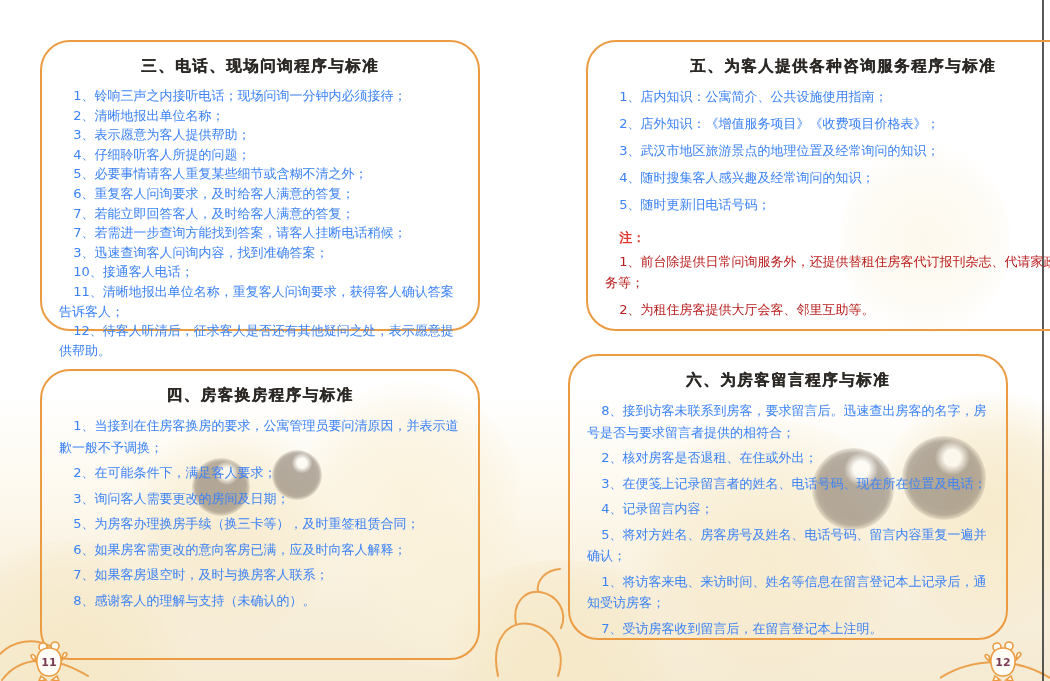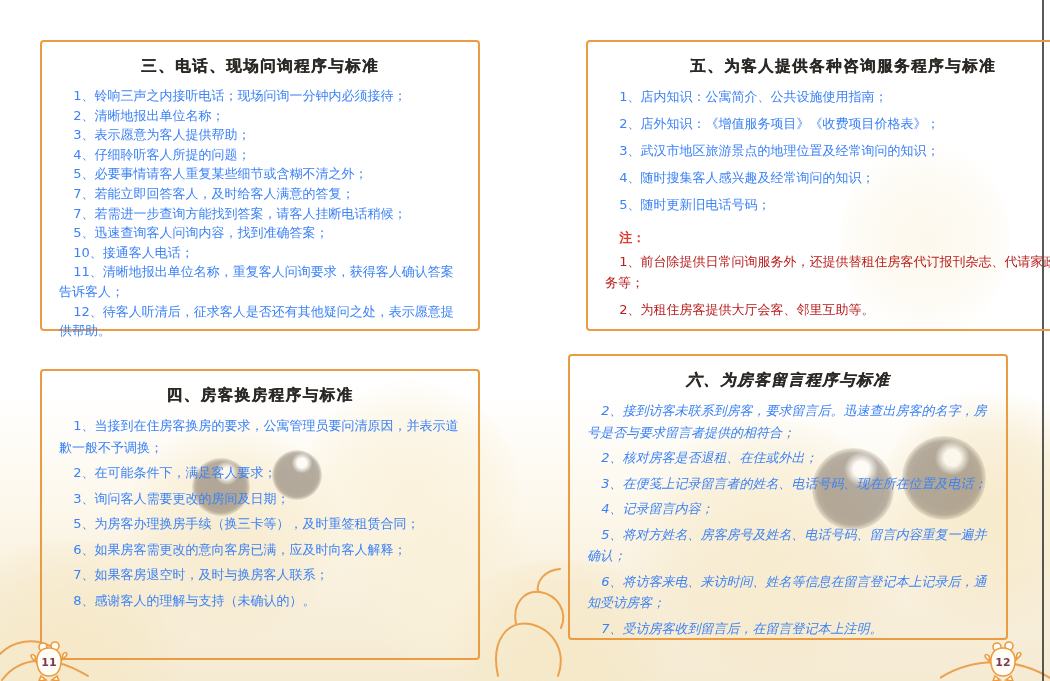--- a/index.html
+++ b/index.html
@@ -14,27 +14,27 @@
   .cream-light{background:radial-gradient(circle,rgba(250,241,218,.9) 0%,rgba(250,241,218,.5) 50%,rgba(250,241,218,0) 75%);}
   .eye{position:absolute;border-radius:50%;pointer-events:none;opacity:.5;
     background:
       radial-gradient(circle at 60% 26%,#ffffff 0 10%,rgba(255,255,255,0) 22%),
       radial-gradient(circle,#6e6156 0 52%,#7a6d60 62%,rgba(110,97,86,0) 74%);}
   .squiggle{position:absolute;pointer-events:none;}
   .page-edge-line{position:absolute;top:0;right:6px;width:2px;height:100%;background:#3c3c3c;opacity:.85;}
 
   
   .box{
-    position:absolute;border:2px solid #eb9c42;border-radius:4px;
+    position:absolute;border:2px solid #eb9c42;border-radius:30px;
     background:transparent;padding:12px 17px 8px;box-sizing:border-box;
   }
   .box-tl{left:40px;top:40px;width:440px;height:291px;}
   .box-tr{left:568px;top:40px;width:514px;height:291px;margin-left:18px;}
   .box-bl{left:40px;top:369px;width:440px;height:291px;}
-  .box-br{left:568px;top:354px;width:440px;height:286px;font-style:italic;}
+  .box-br{left:568px;top:354px;width:440px;height:286px;}
 
   .box-title{
     margin:2px 0 9px;text-align:center;
     font-size:15.5px;font-weight:900;letter-spacing:1.5px;color:#2b2825;
     text-shadow:.6px 0 0 #2b2825;
   }
   .item{
     margin:0;color:#3b82f6;font-size:13px;text-indent:1.1em;
   }
   .box-tl .item{line-height:19.6px;}
@@ -90,23 +90,24 @@
 
 <div class="page-edge-line"></div>
 
 <section class="box box-tl">
   <h2 class="box-title">三、电话、现场问询程序与标准</h2>
   <p class="item">1、铃响三声之内接听电话；现场问询一分钟内必须接待；</p>
   <p class="item">2、清晰地报出单位名称；</p>
   <p class="item">3、表示愿意为客人提供帮助；</p>
   <p class="item">4、仔细聆听客人所提的问题；</p>
   <p class="item">5、必要事情请客人重复某些细节或含糊不清之外；</p>
+  <p class="item">6、重复客人问询要求，及时给客人满意的答复；</p>
   <p class="item">7、若能立即回答客人，及时给客人满意的答复；</p>
   <p class="item">7、若需进一步查询方能找到答案，请客人挂断电话稍候；</p>
-  <p class="item">5、迅速查询客人问询内容，找到准确答案；</p>
+  <p class="item">3、迅速查询客人问询内容，找到准确答案；</p>
   <p class="item">10、接通客人电话；</p>
   <p class="item">11、清晰地报出单位名称，重复客人问询要求，获得客人确认答案告诉客人；</p>
   <p class="item">12、待客人听清后，征求客人是否还有其他疑问之处，表示愿意提供帮助。</p>
 </section>
 
 <section class="box box-tr">
   <h2 class="box-title">五、为客人提供各种咨询服务程序与标准</h2>
   <p class="item">1、店内知识：公寓简介、公共设施使用指南；</p>
   <p class="item">2、店外知识：《增值服务项目》《收费项目价格表》；</p>
   <p class="item">3、武汉市地区旅游景点的地理位置及经常询问的知识；</p>
@@ -123,26 +124,26 @@
   <p class="item">2、在可能条件下，满足客人要求；</p>
   <p class="item">3、询问客人需要更改的房间及日期；</p>
   <p class="item">5、为房客办理换房手续（换三卡等），及时重签租赁合同；</p>
   <p class="item">6、如果房客需更改的意向客房已满，应及时向客人解释；</p>
   <p class="item">7、如果客房退空时，及时与换房客人联系；</p>
   <p class="item">8、感谢客人的理解与支持（未确认的）。</p>
 </section>
 
 <section class="box box-br">
   <h2 class="box-title">六、为房客留言程序与标准</h2>
-  <p class="item">2、接到访客未联系到房客，要求留言后。迅速查出房客的名字，房号是否与要求留言者提供的相符合；</p>
+  <p class="item">8、接到访客未联系到房客，要求留言后。迅速查出房客的名字，房号是否与要求留言者提供的相符合；</p>
   <p class="item">2、核对房客是否退租、在住或外出；</p>
   <p class="item">3、在便笺上记录留言者的姓名、电话号码、现在所在位置及电话；</p>
   <p class="item">4、记录留言内容；</p>
   <p class="item">5、将对方姓名、房客房号及姓名、电话号码、留言内容重复一遍并确认；</p>
-  <p class="item">6、将访客来电、来访时间、姓名等信息在留言登记本上记录后，通知受访房客；</p>
+  <p class="item">1、将访客来电、来访时间、姓名等信息在留言登记本上记录后，通知受访房客；</p>
   <p class="item">7、受访房客收到留言后，在留言登记本上注明。</p>
 </section>
 
 <div class="page-num page-num-left">
   <svg width="42" height="44" viewBox="0 0 42 44">
     <g fill="#fffdf6" stroke="#eb9c42" stroke-width="1.6">
       <circle cx="15" cy="7" r="4"></circle>
       <circle cx="27" cy="6" r="4"></circle>
       <path d="M7,16 C4,13 2,15 4,18 L8,22 Z"></path>
       <path d="M35,14 C38,11 40,13 38,16 L34,20 Z"></path>

